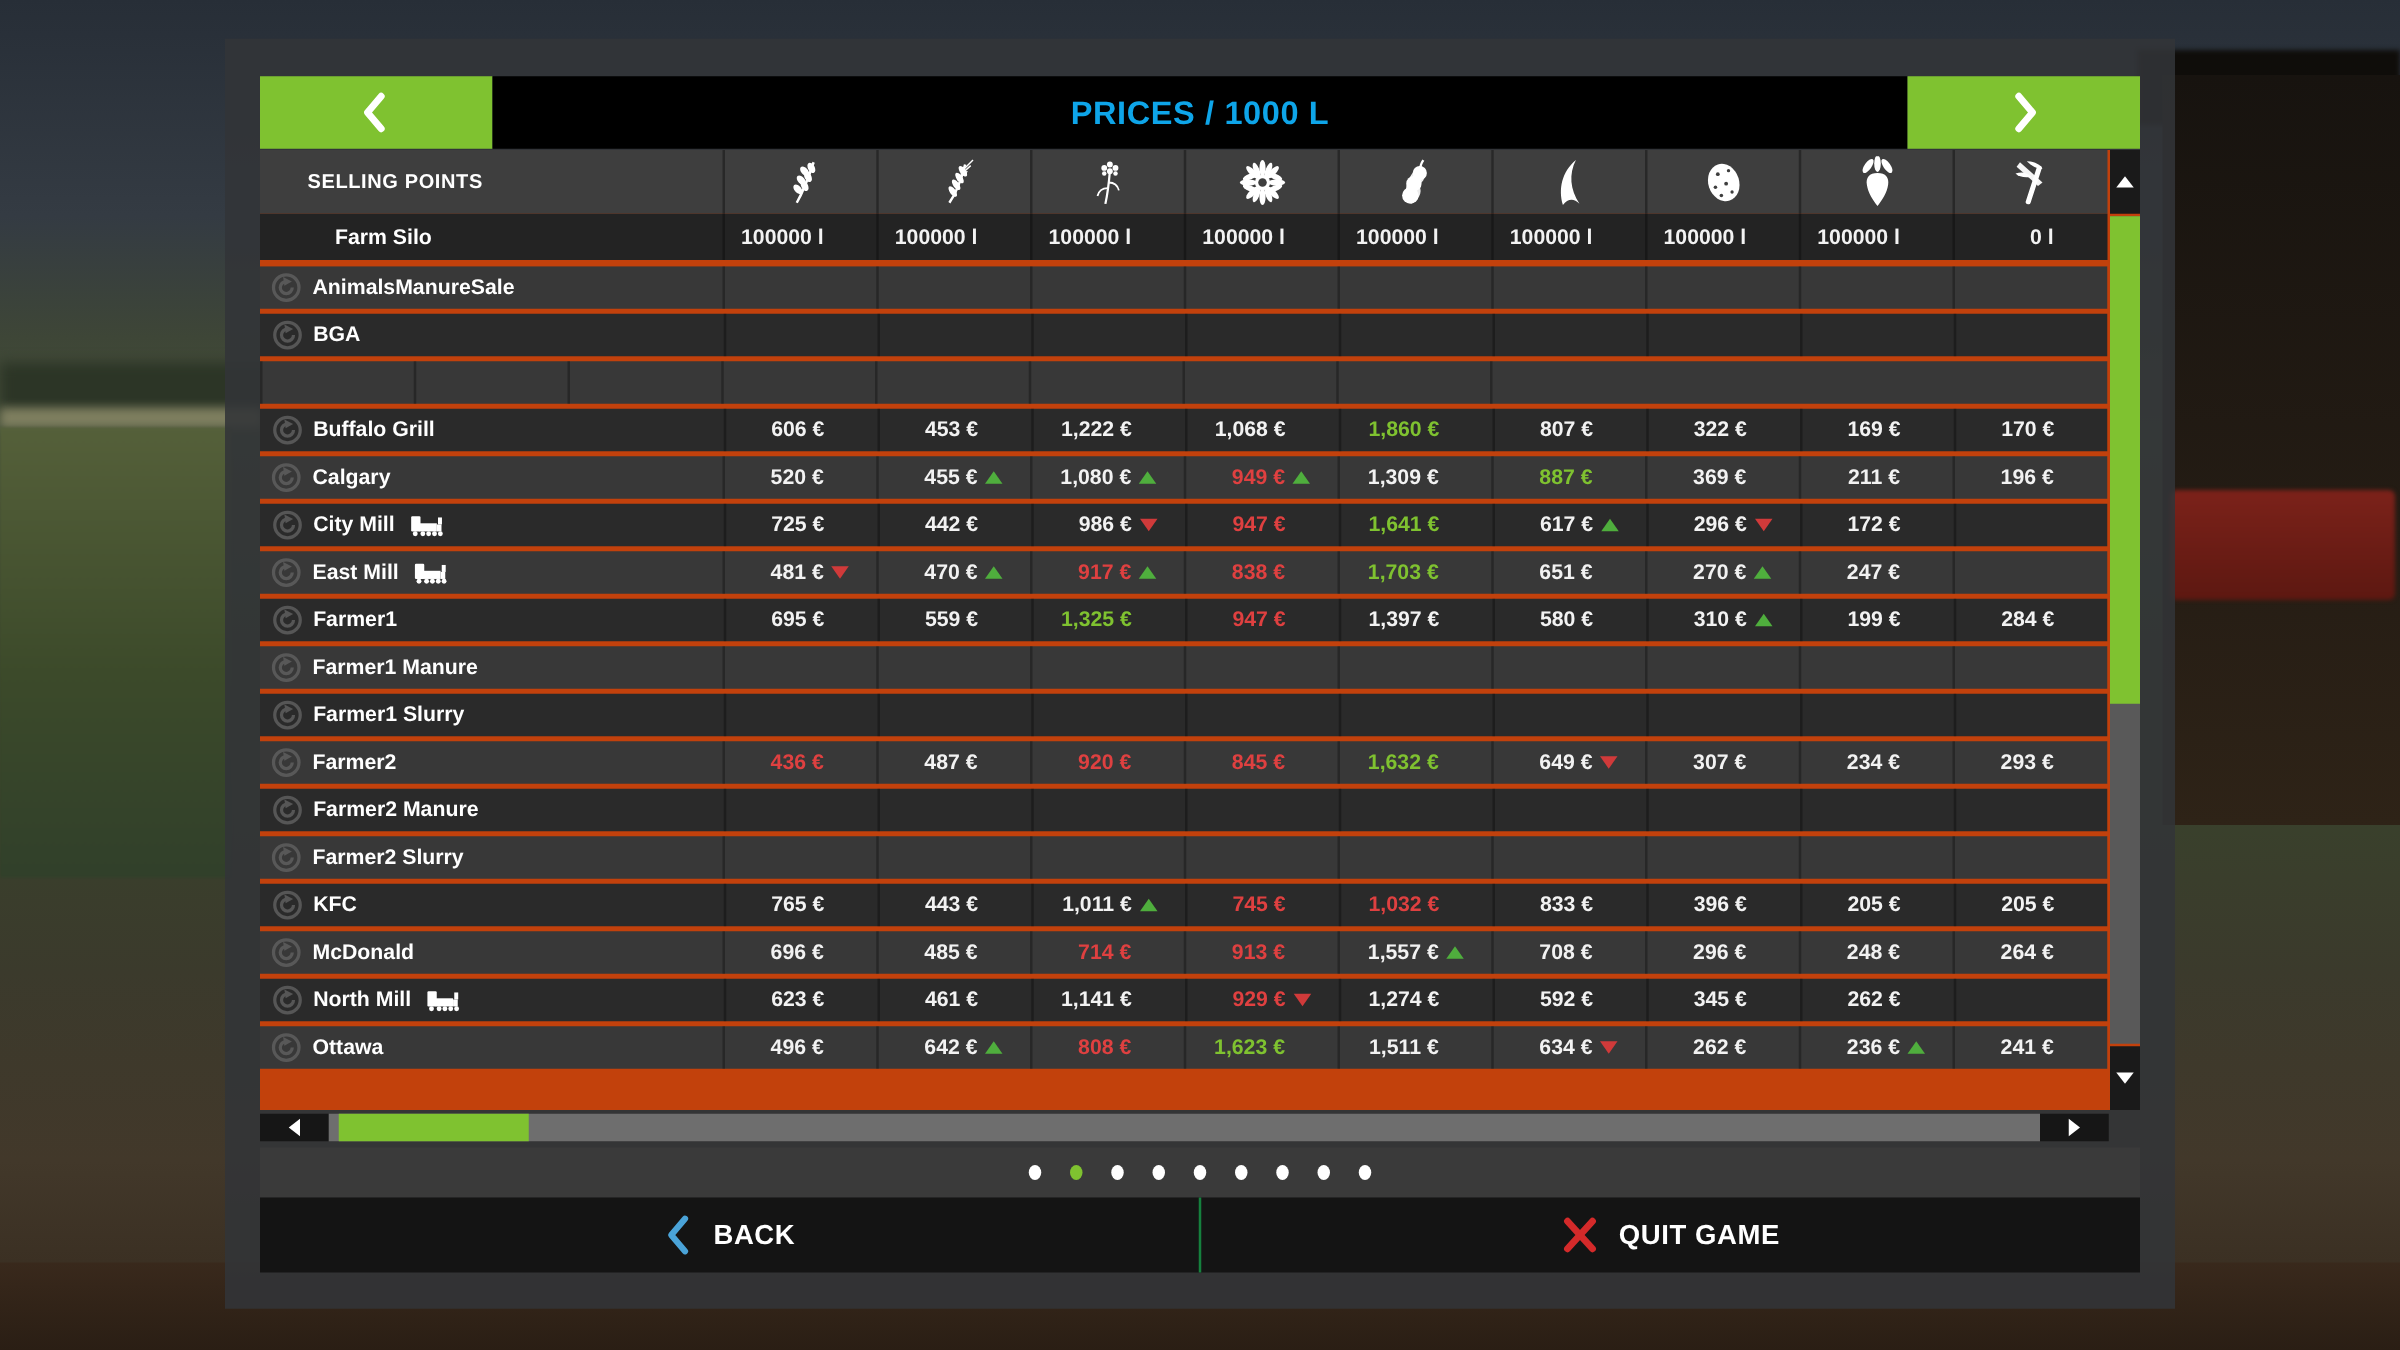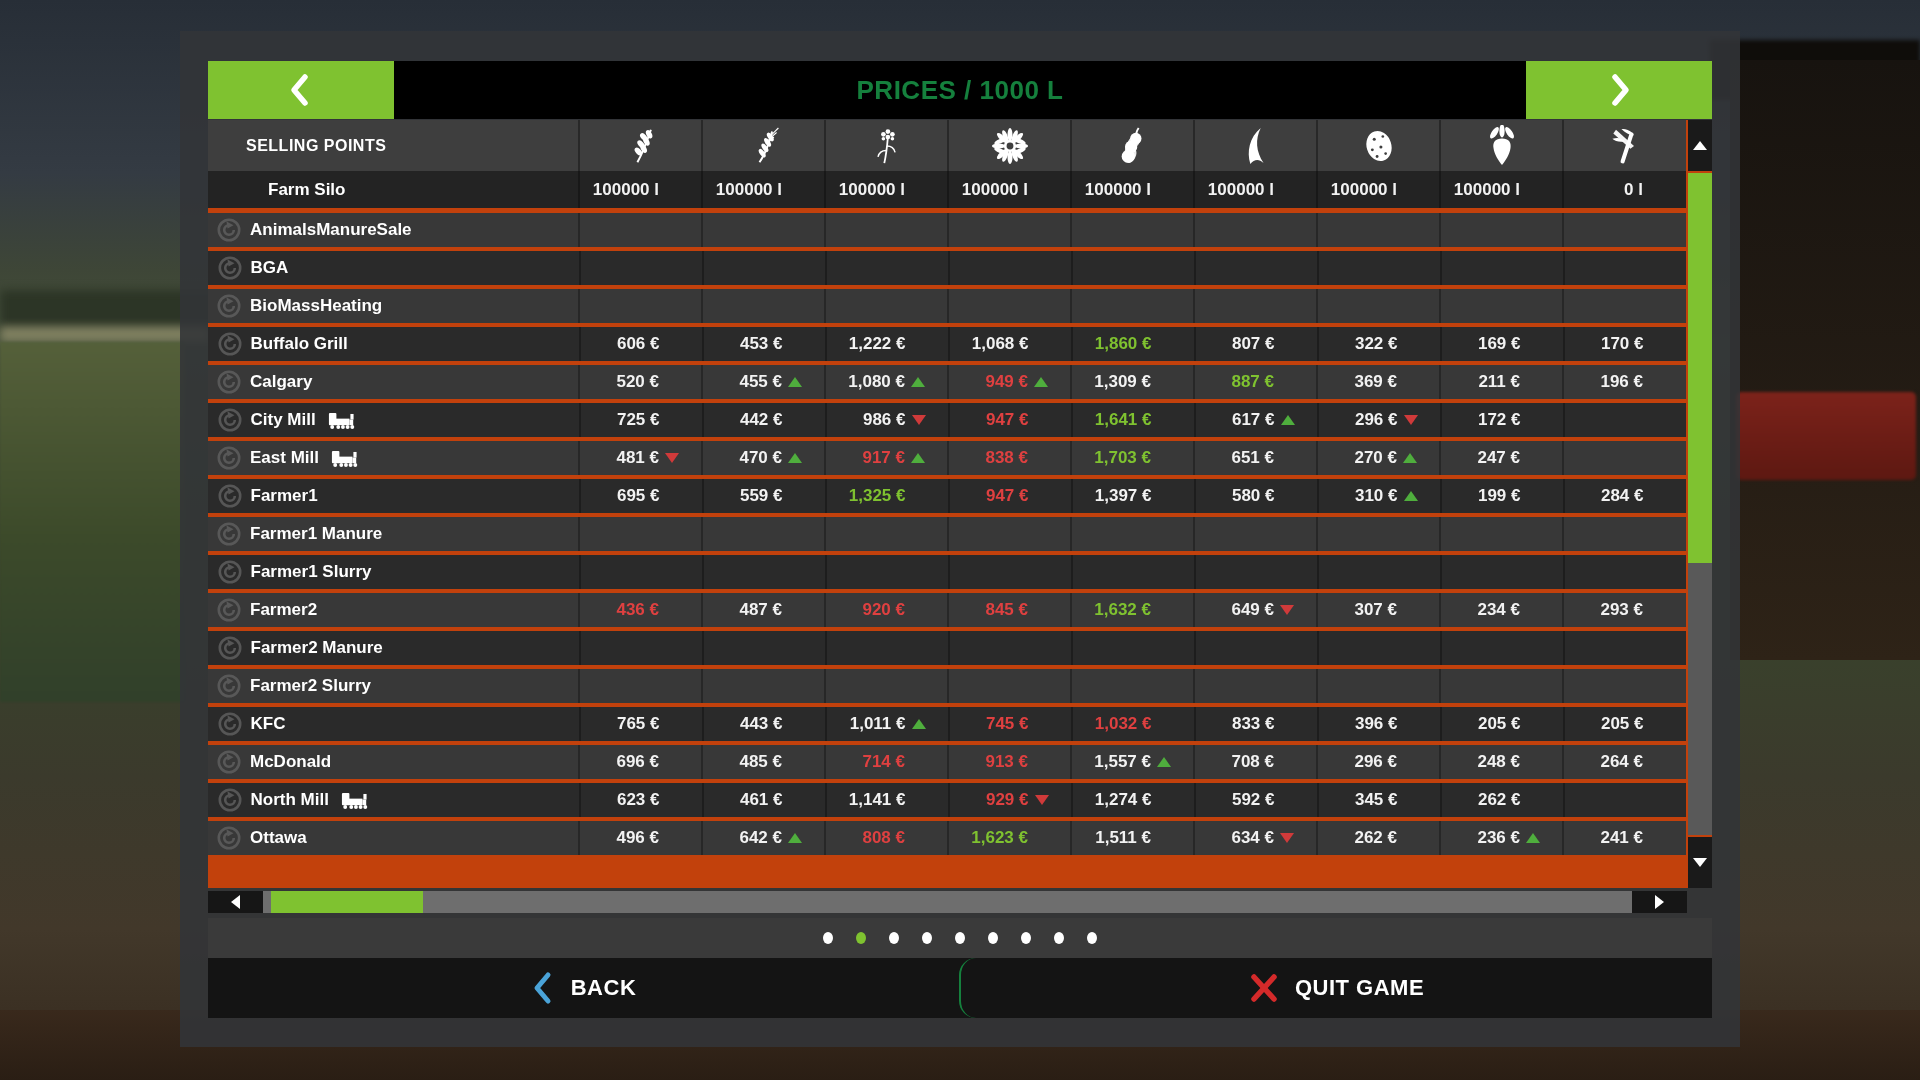--- a/index.html
+++ b/index.html
@@ -21,21 +21,21 @@
 
   
   .panel{position:absolute;left:180px;top:31px;width:1560px;height:1016px;
     background:rgba(50,52,56,.88);}
   .content{position:absolute;left:28px;top:30px;width:1504px;height:957px;}
 
   
   .titlebar{position:absolute;left:0;top:0;width:1504px;height:58px;display:flex;}
   .navbtn{width:186px;height:58px;background:var(--green);display:flex;align-items:center;justify-content:center;cursor:pointer;flex:0 0 auto;}
   .titlemid{flex:1;background:#000;display:flex;align-items:center;justify-content:center;}
-  .title{color:#15803d;font-size:26px;font-weight:bold;letter-spacing:.5px;}
+  .title{color:#0ea5e9;font-size:26px;font-weight:bold;letter-spacing:.5px;}
 
   
   .table-area{position:absolute;left:0;top:59px;width:1504px;height:768px;background:#c2410c;}
   .thead{position:absolute;left:0;top:0;width:1478px;height:51px;display:flex;background:#3e3e3e;}
   .thead .corner{width:370px;display:flex;align-items:center;padding-left:38px;box-sizing:border-box;color:#fff;font-size:16px;font-weight:bold;letter-spacing:.5px;}
   .hcell{width:123px;display:flex;align-items:center;justify-content:center;border-left:2px solid rgba(0,0,0,.35);box-sizing:border-box;}
   .hcell svg{display:block;}
 
   .silo-row{position:absolute;left:0;top:51px;width:1478px;height:37px;display:flex;background:#232323;}
   .silo-row .label{width:370px;display:flex;align-items:center;padding-left:60px;box-sizing:border-box;color:#fff;font-size:17px;font-weight:bold;}
@@ -79,21 +79,21 @@
   .hsb .track{position:absolute;left:55px;top:0;width:1369px;height:22px;background:#6e6e6e;}
   .hsb .thumb{position:absolute;left:8px;top:0;width:152px;height:22px;background:var(--green);cursor:pointer;}
 
   
   .dots-strip{position:absolute;left:0;top:857px;width:1504px;height:40px;background:#3a3a3a;display:flex;align-items:center;justify-content:center;gap:23px;}
   .dot{width:10px;height:12px;border-radius:50%;background:#fff;cursor:pointer;}
   .dot.active{background:var(--green);}
 
   
   .footer{position:absolute;left:0;top:897px;width:1504px;height:60px;background:#141414;display:flex;}
-  .fbtn{flex:1;display:flex;align-items:center;justify-content:center;gap:16px;cursor:pointer;border-radius:17px;}
+  .fbtn{flex:1;display:flex;align-items:center;justify-content:center;gap:16px;cursor:pointer;}
   .fbtn + .fbtn{border-left:2px solid #15803d;}
   .fbtn .lbl{color:#fff;font-size:22px;font-weight:bold;letter-spacing:.5px;}
 </style>
 </head>
 <body>
 
 <div class="world">
   <div class="treeline"></div>
   <div class="sunband"></div>
   <div class="field"></div>
@@ -374,28 +374,20 @@
             <div class="cell">
               <span class="val"></span>
               <span class="slot"></span>
             </div>
             <div class="cell">
               <span class="val"></span>
               <span class="slot"></span>
             </div>
           </div>
           <div class="prow odd">
-            <div class="label">
-              <svg class="hot" viewBox="0 0 26 26">
-                <circle cx="13" cy="13" r="10.2" fill="none" stroke="#616161" stroke-width="2.6"></circle>
-    <path d="M13 8.2 a4.8 4.8 0 1 0 4.8 4.8" fill="none" stroke="#616161" stroke-width="2.6"></path>
-    <path d="M10.5 4.5 L17.5 8.2 L11.5 11.5 Z" fill="#616161"></path>
-              </svg>
-              <span class="name">BioMassHeating</span>
-            </div>
             <div class="cell">
               <span class="val"></span>
               <span class="slot"></span>
             </div>
             <div class="cell">
               <span class="val"></span>
               <span class="slot"></span>
             </div>
             <div class="cell">
               <span class="val"></span>

